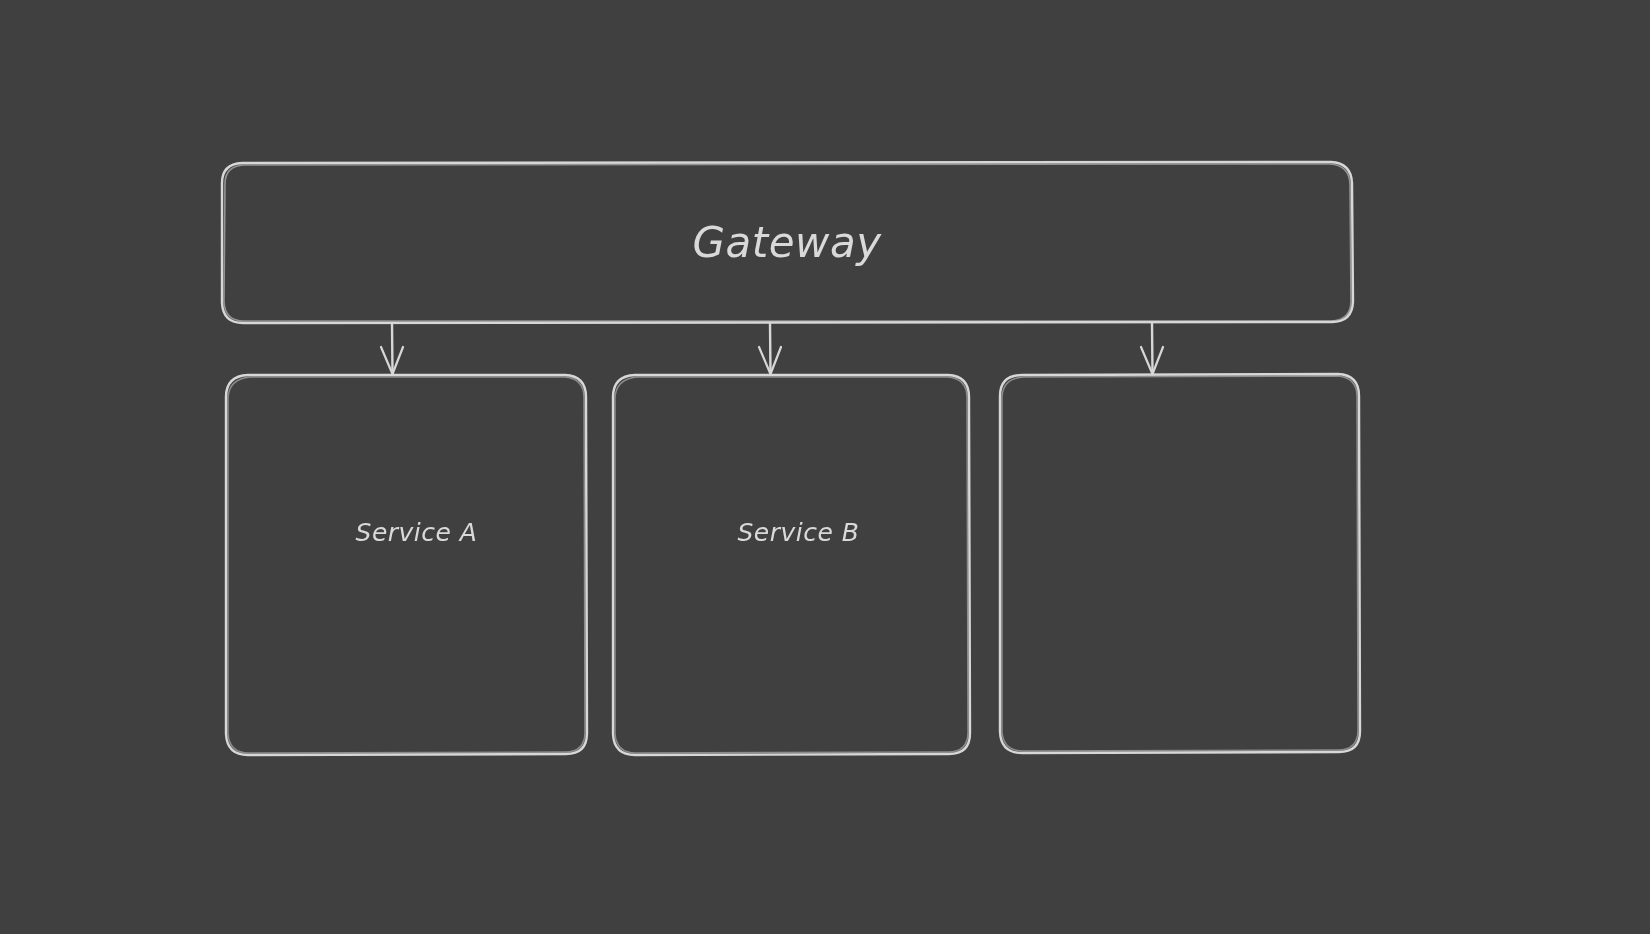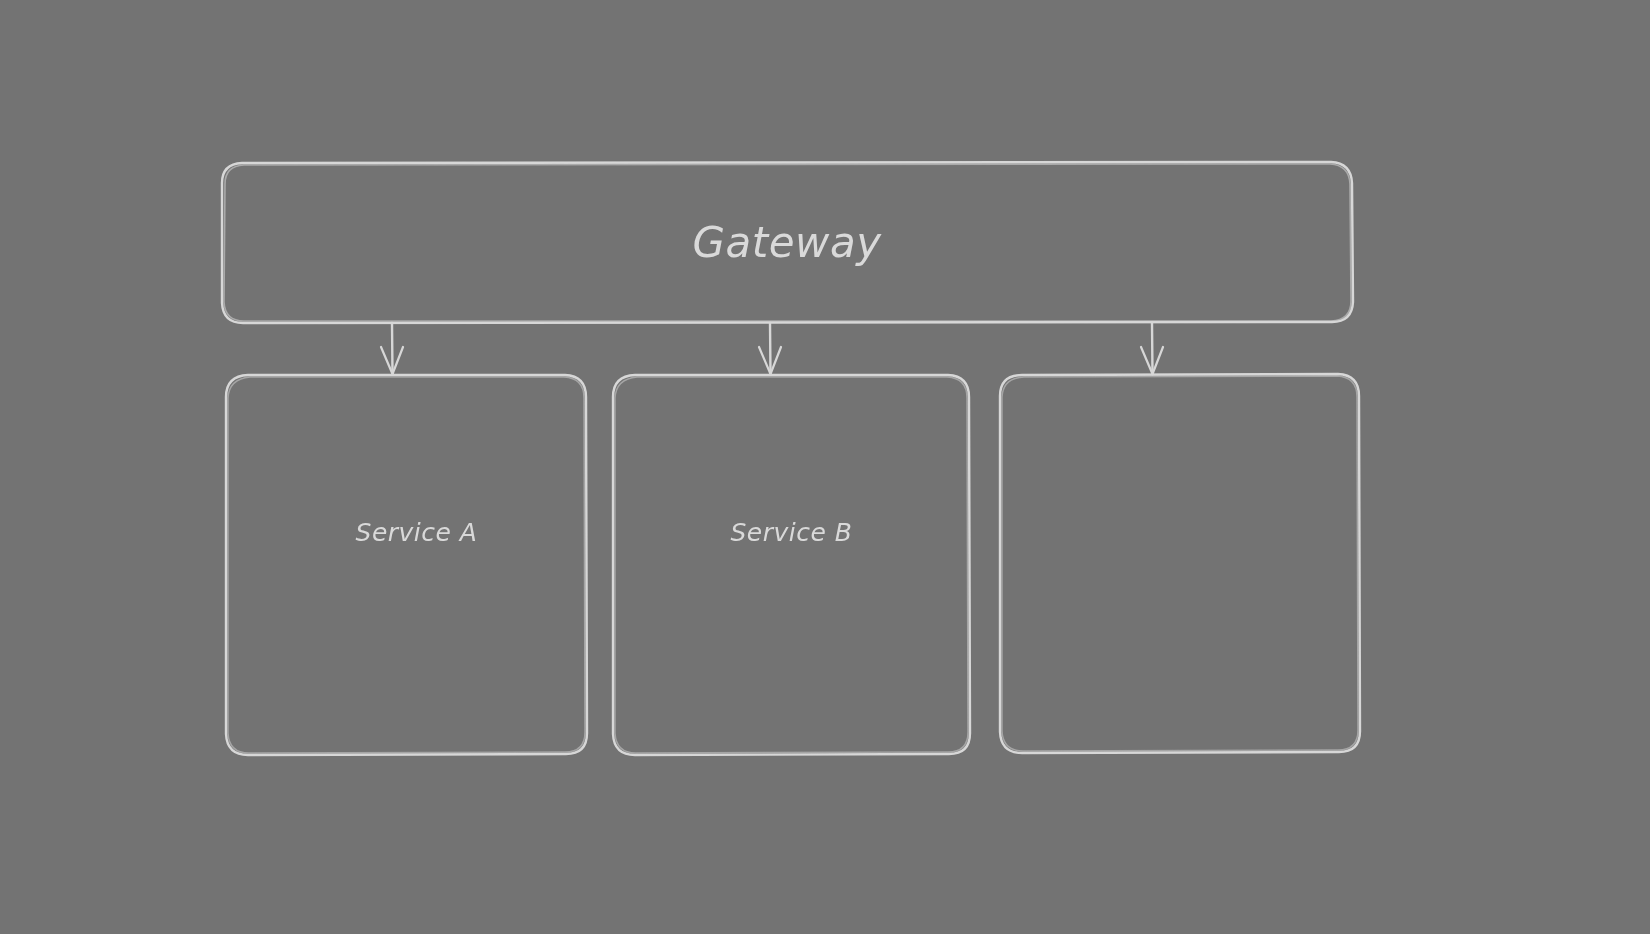--- a/index.html
+++ b/index.html
@@ -11,21 +11,21 @@
   body {
     width: 1650px;
     height: 934px;
     overflow: hidden;
     font-family: "DejaVu Sans", sans-serif;
   }
   #canvas {
     position: relative;
     width: 1650px;
     height: 934px;
-    background: #737373;
+    background: #404040;
     text-decoration: underline;
   }
   #sketch {
     position: absolute;
     inset: 0;
     width: 1650px;
     height: 934px;
     display: block;
   }
   .node-label {
@@ -165,21 +165,21 @@
         <path d="M 1163 347 L 1152.5 374" stroke-width="2.2"></path>
       </g>
 
     </g>
   </svg>
 
   <div class="node-label label-gateway" style="left:222px; top:222px; width:1130px;">Gateway</div>
 
   <div class="node-label label-service" style="left:226px; top:520px; width:361px;margin-left:10px;">Service A</div>
 
-  <div class="node-label label-service" style="left:613px; top:520px; width:357px;">Service B</div>
+  <div class="node-label label-service" style="left:613px; top:520px; width:357px;padding-left:7px;">Service B</div>
 
 
   <div class="hit" style="left:222px; top:162px; width:1130px; height:161px;"></div>
   <div class="hit" style="left:226px; top:375px; width:361px; height:380px;"></div>
   <div class="hit" style="left:613px; top:375px; width:357px; height:380px;"></div>
   <div class="hit" style="left:1000px; top:375px; width:360px; height:380px;"></div>
 
 </div>
 
 </body></html>

